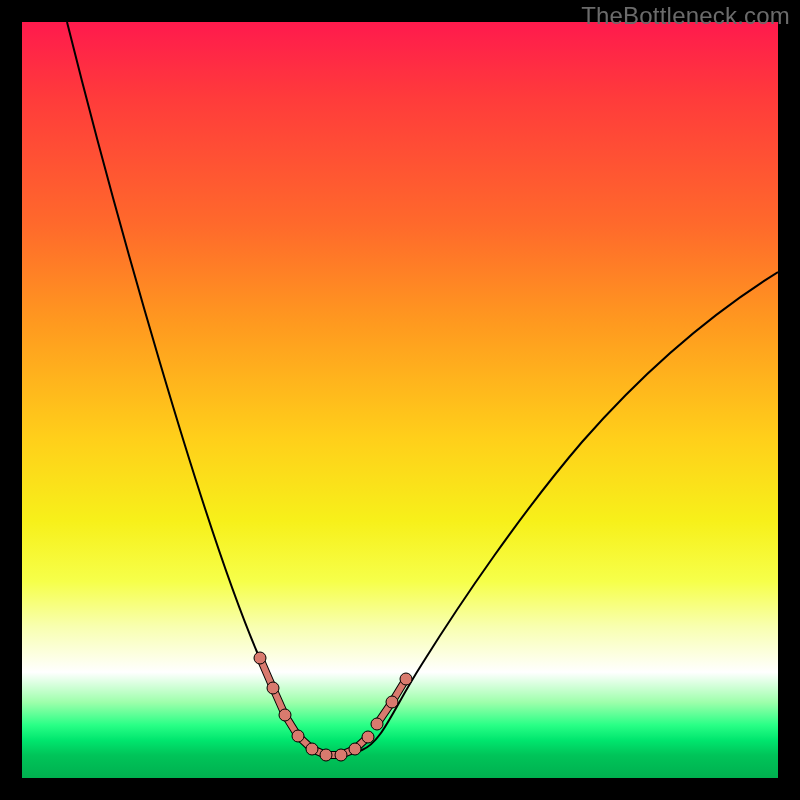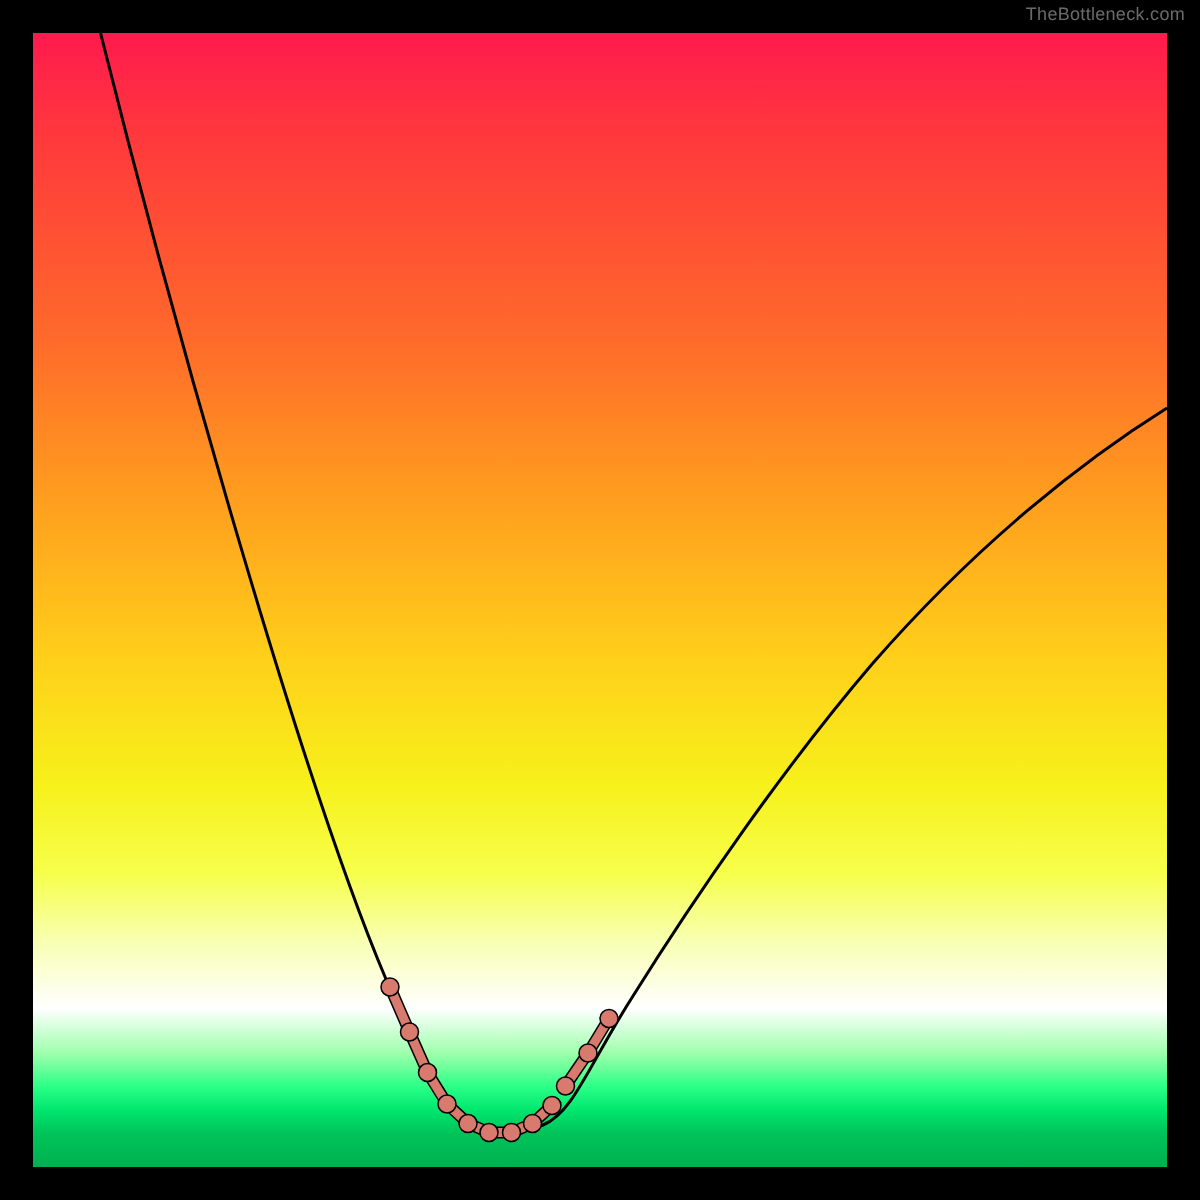--- a/index.html
+++ b/index.html
@@ -42,21 +42,21 @@
       #00e66e 95%,
       #00c459 97%,
       #00b04f 100%
     );
   }
   .watermark {
     position: absolute;
     top: 2px;
     right: 10px;
     color: #6b6b6b;
-    font-size: 12px;
+    font-size: 24px;
     font-weight: 500;
     letter-spacing: 0.2px;
     z-index: 10;
   }
   svg.plot {
     position: absolute;
     left: 22px;
     top: 22px;
     width: 756px;
     height: 756px;

